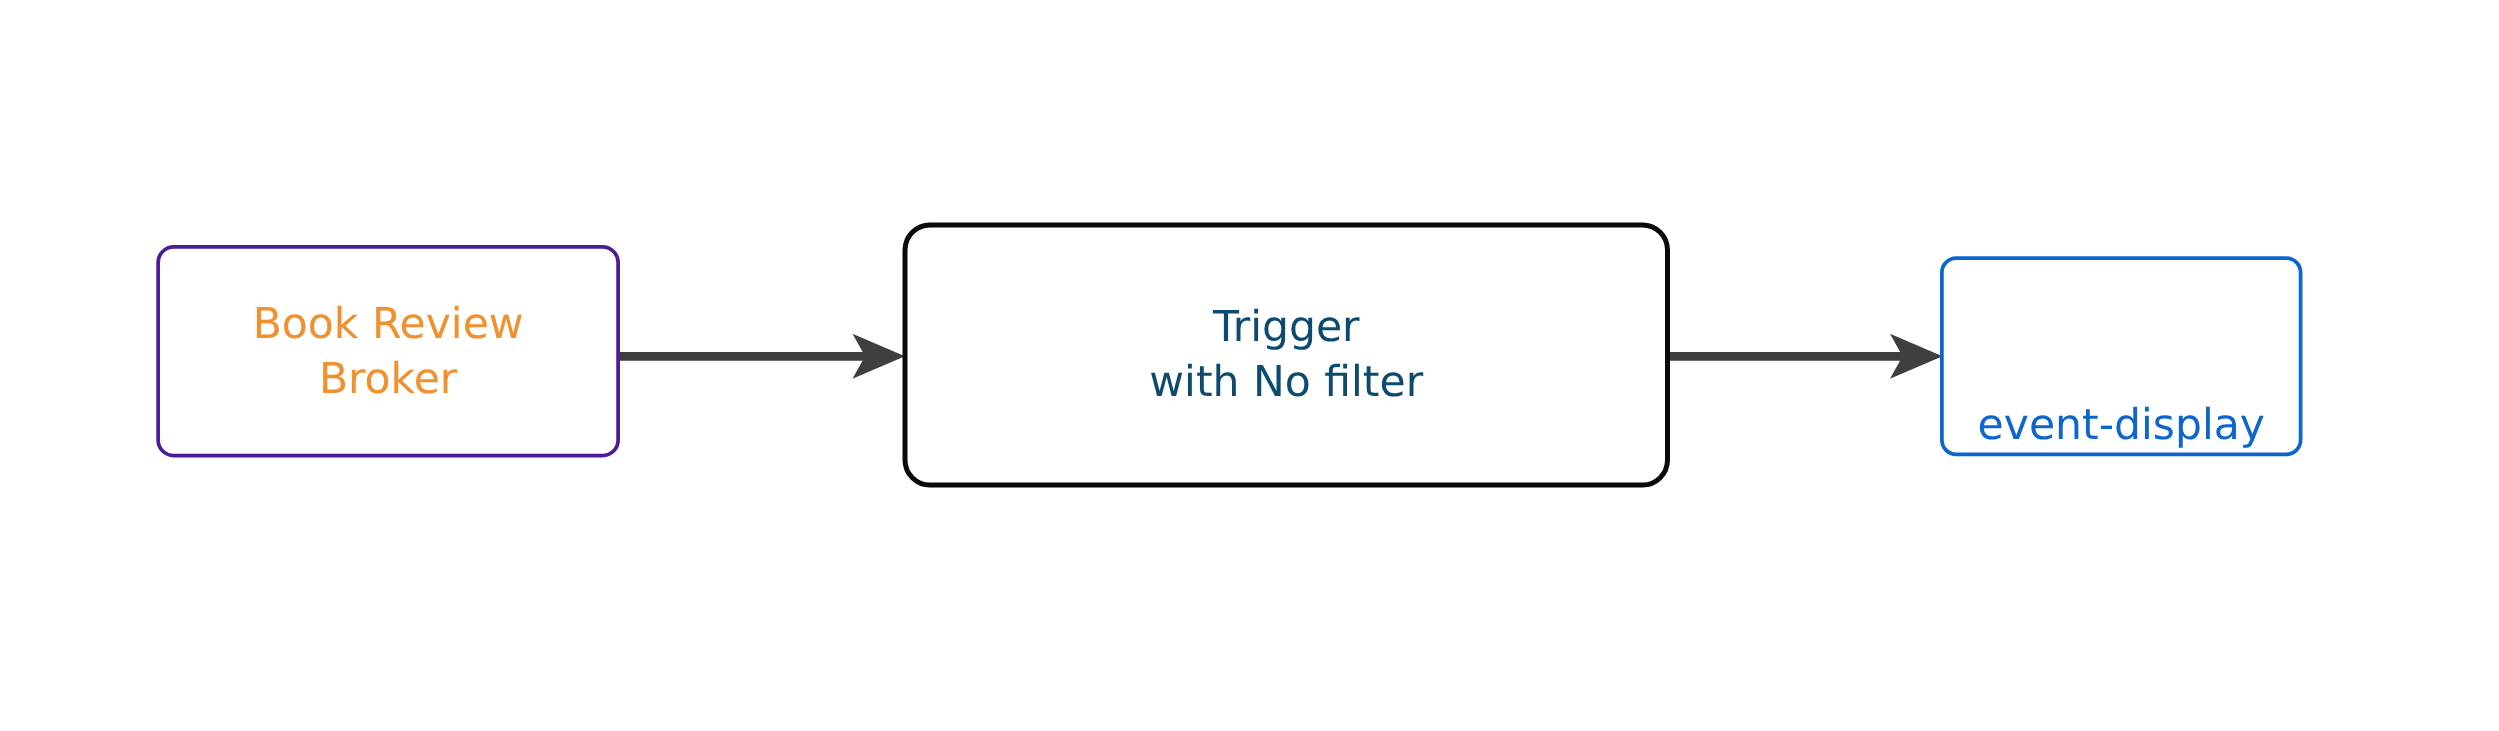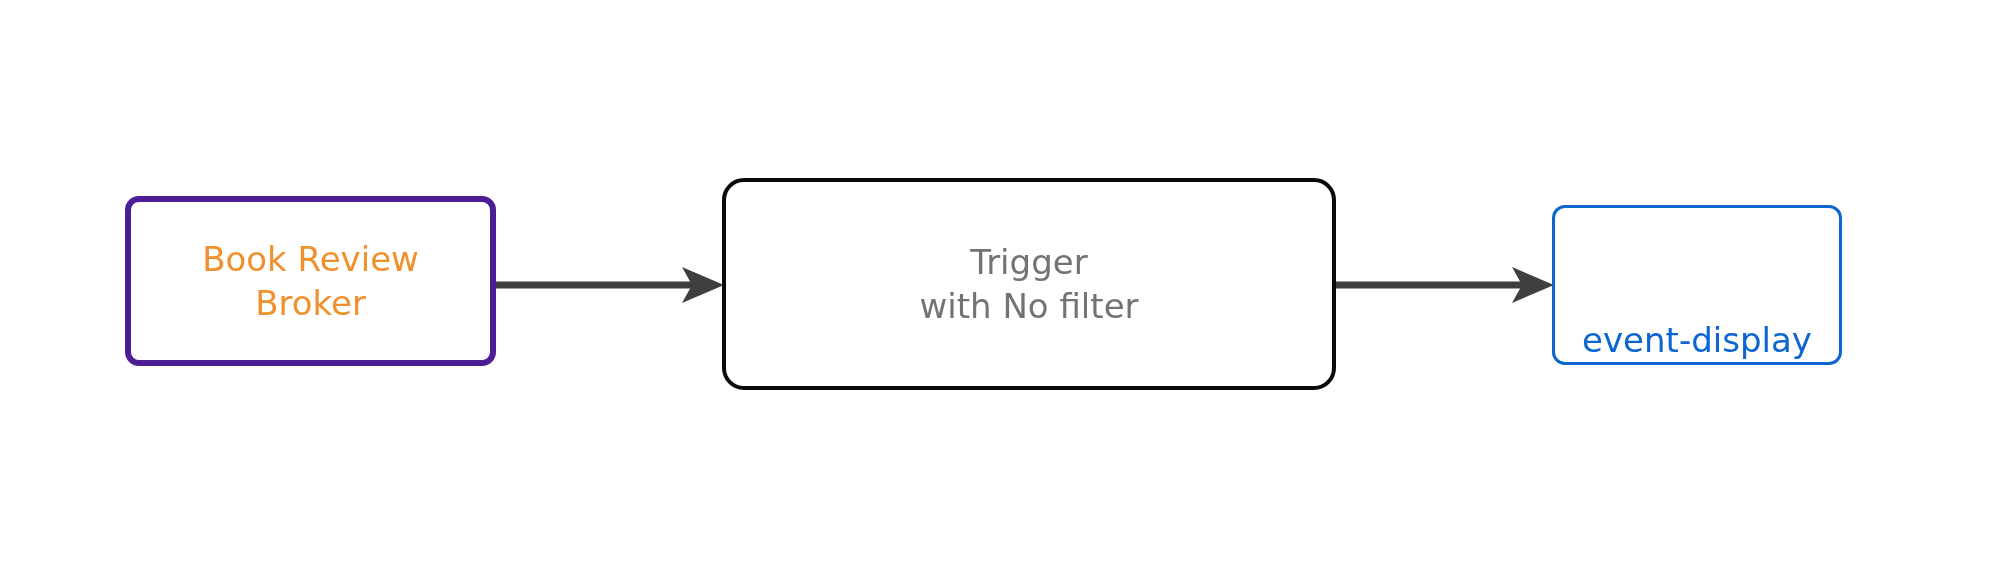--- a/index.html
+++ b/index.html
@@ -29,34 +29,34 @@
     text-align: center;
     line-height: 1.30;
     white-space: pre-line;
   }
 
   .node-source {
     left: 125px;
     top: 196px;
     width: 371px;
     height: 170px;
-    border: 6px solid #4c1d95;
+    border: 3px solid #4c1d95;
     border-radius: 14px;
     color: #f0912d;
     font-size: 34px;
   }
 
   .node-trigger {
     left: 722px;
     top: 178px;
     width: 614px;
     height: 212px;
     border: 4px solid #0a0a0a;
     border-radius: 22px;
-    color: #737373;
+    color: #0c4a6e;
     font-size: 34px;
   }
 
   .node-sink {
     left: 1552px;
     top: 205px;
     width: 290px;
     height: 160px;
     border: 3px solid #0d65d0;
     border-radius: 13px;

